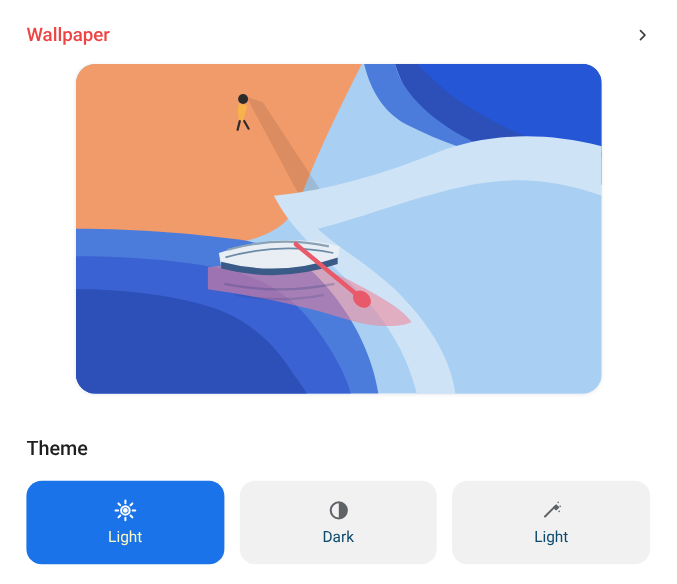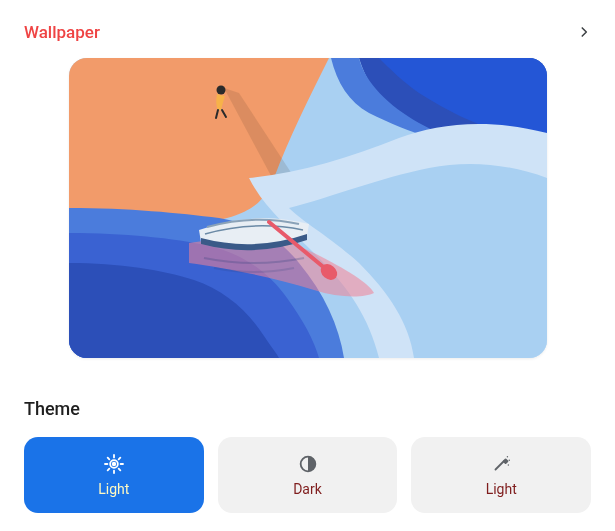--- a/index.html
+++ b/index.html
@@ -54,21 +54,21 @@
       flex: 1;
       height: 76px;
       border-radius: 14px;
       display: flex;
       flex-direction: column;
       align-items: center;
       justify-content: center;
       gap: 6px;
       cursor: pointer;
       background: #f1f1f1;
-      color: #7f1d1d;
+      color: #0c4a6e;
     }
     .theme-option.selected {
       background: #1a73e8;
       color: #fef9c3;
     }
     .theme-option .icon-wrap {
       width: 22px;
       height: 22px;
       display: flex;
       align-items: center;

